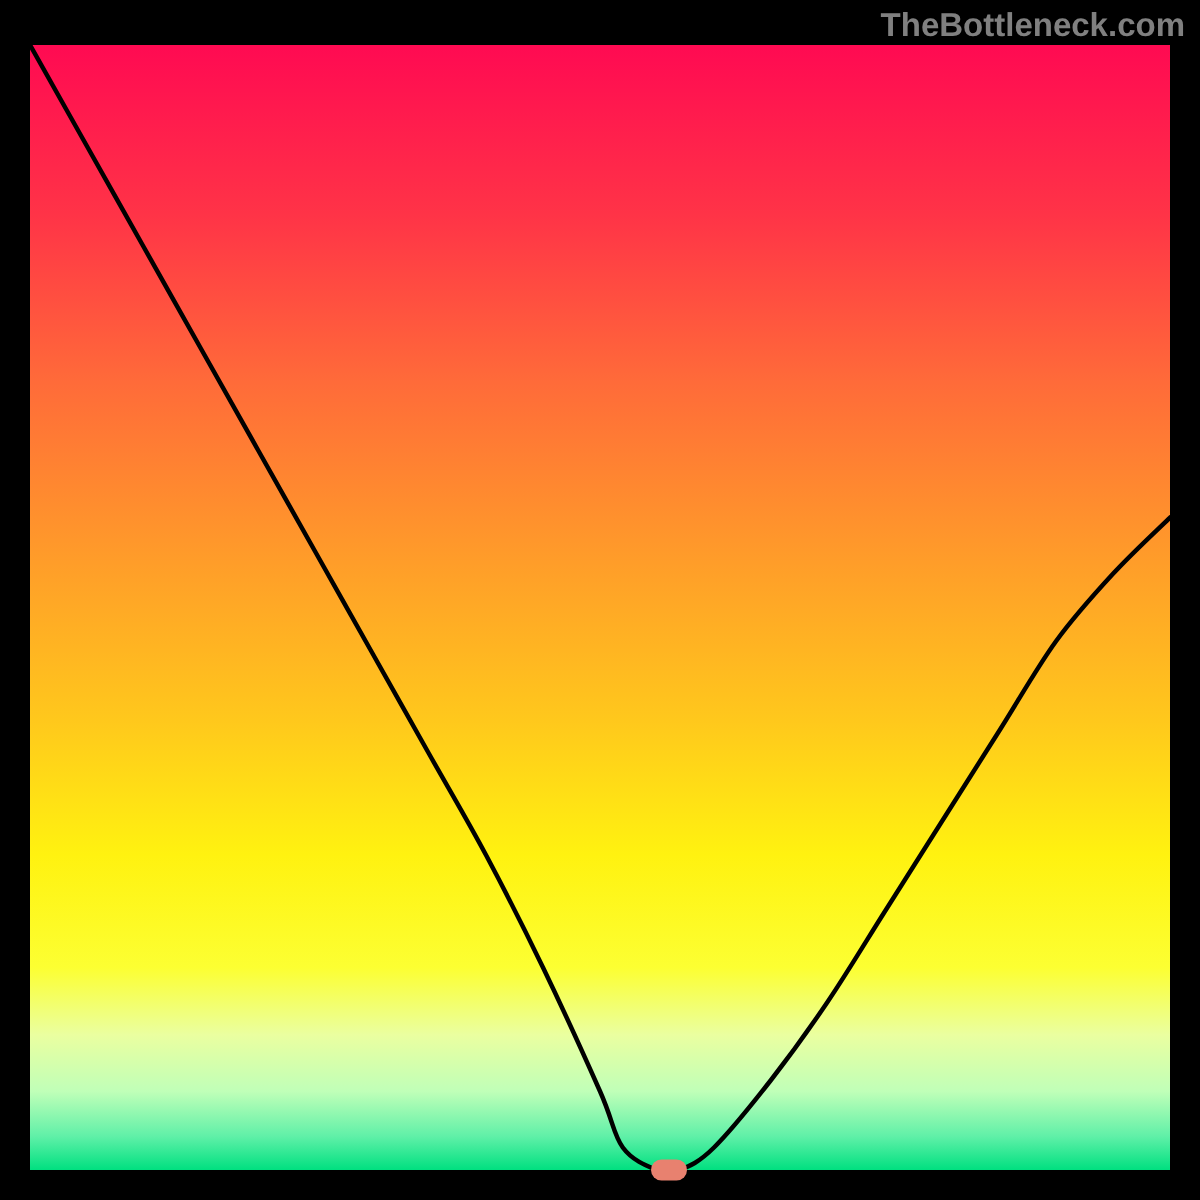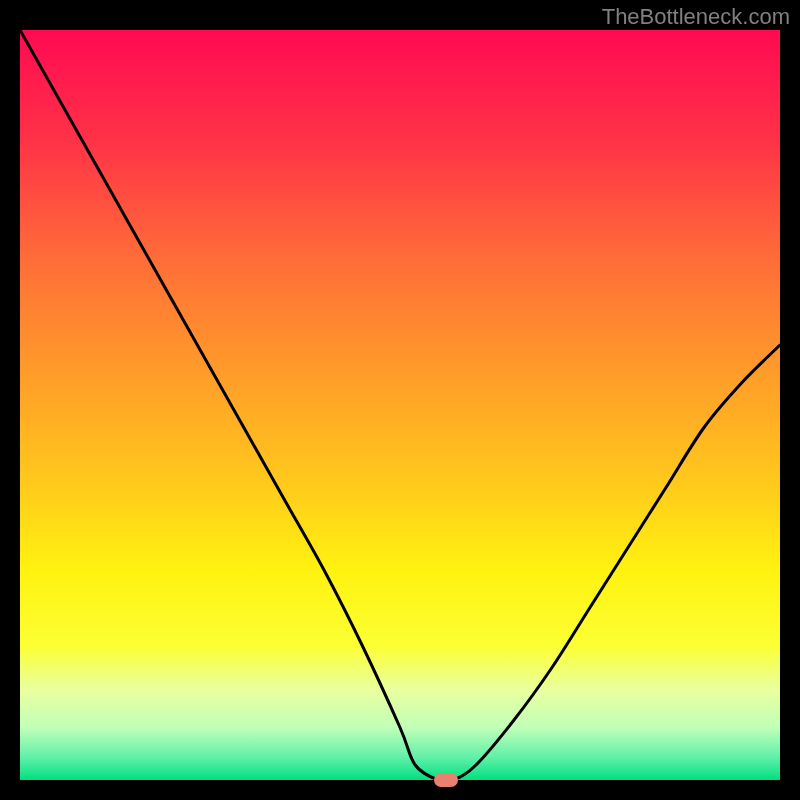--- a/index.html
+++ b/index.html
@@ -10,21 +10,21 @@
     position: relative;
     font-family: Arial, sans-serif;
     overflow: hidden;
   }
   .attribution {
     position: absolute;
     top: 4px;
     right: 10px;
     color: #808080;
     font-size: 22px;
-    font-weight: 400;
+    font-weight: 700;
     z-index: 10;
     margin-left: 22px;
   }
   .plot-area {
     position: absolute;
     left: 20px;
     top: 30px;
     width: 760px;
     height: 750px;
   }

